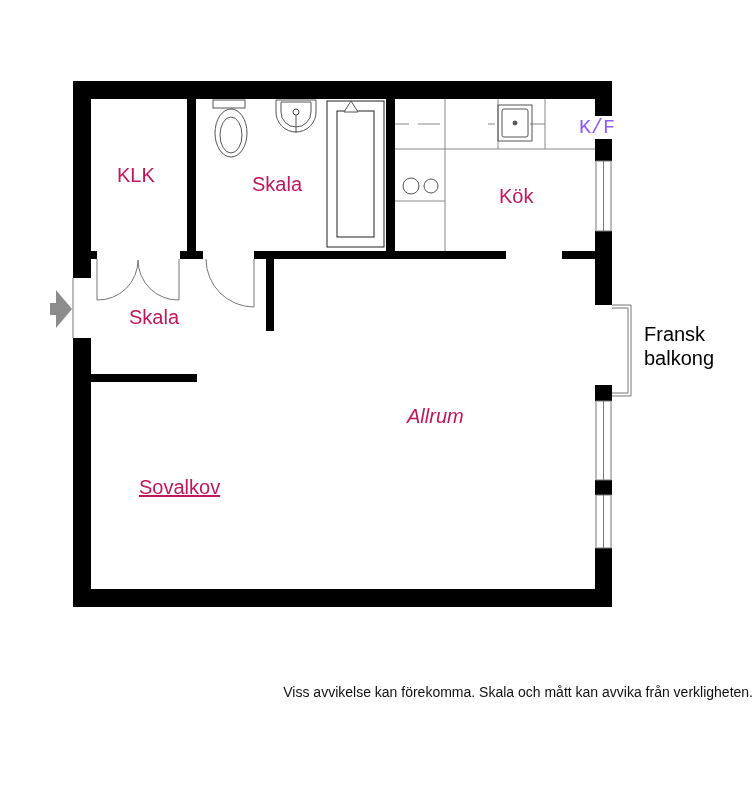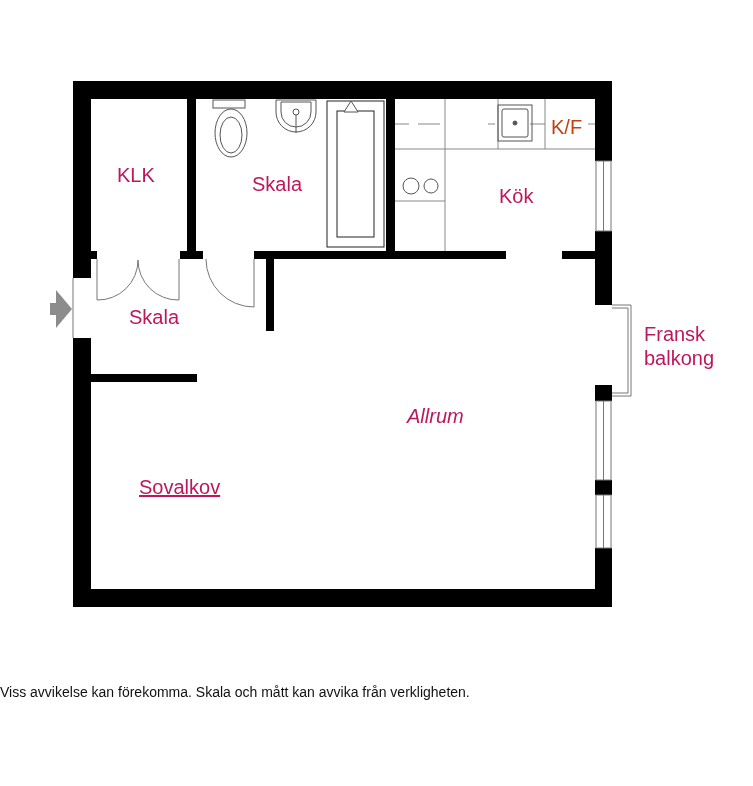--- a/index.html
+++ b/index.html
@@ -1,25 +1,25 @@
 <!DOCTYPE html>
 <html><head>
   <meta charset="utf-8">
   <style>
     html, body { margin: 0; padding: 0; background: #ffffff; }
     body { width: 753px; height: 786px; position: relative; overflow: hidden;
            font-family: "Liberation Sans", "DejaVu Sans", sans-serif; }
     #plan { position: absolute; left: 0; top: 0; width: 753px; height: 786px; }
     .room-label { position: absolute; font-size: 20px; color: #be185d; white-space: nowrap;
                   font-family: "Liberation Sans", "DejaVu Sans", sans-serif; }
-    .fixture-label { position: absolute; font-size: 20px; color: #c2410c; background: #fff; padding: 0 1px;
-                     font-family: Liberation Sans, sans-serif; }
-    .balcony-label { position: absolute; font-size: 20px; line-height: 24px; color: #be185d;
+    .fixture-label { position: absolute; font-size: 20px; color: #8b5cf6; background: #fff; padding: 0 1px;
+                     font-family: Liberation Mono, monospace; margin-left: 28px; }
+    .balcony-label { position: absolute; font-size: 20px; line-height: 24px; color: #000000;
                      font-family: "Liberation Sans", "DejaVu Sans", sans-serif; }
-    .disclaimer { position: absolute; left: 0; width: 753px; top: 684px; text-align: left;
+    .disclaimer { position: absolute; left: 0; width: 753px; top: 684px; text-align: right;
                   font-size: 14px; color: #111;
                   font-family: "Liberation Sans", "DejaVu Sans", sans-serif; }
   </style>
 </head>
 <body>
 
 <svg id="plan" viewBox="0 0 753 786" xmlns="http://www.w3.org/2000/svg">
 
   <g fill="#000">
 

